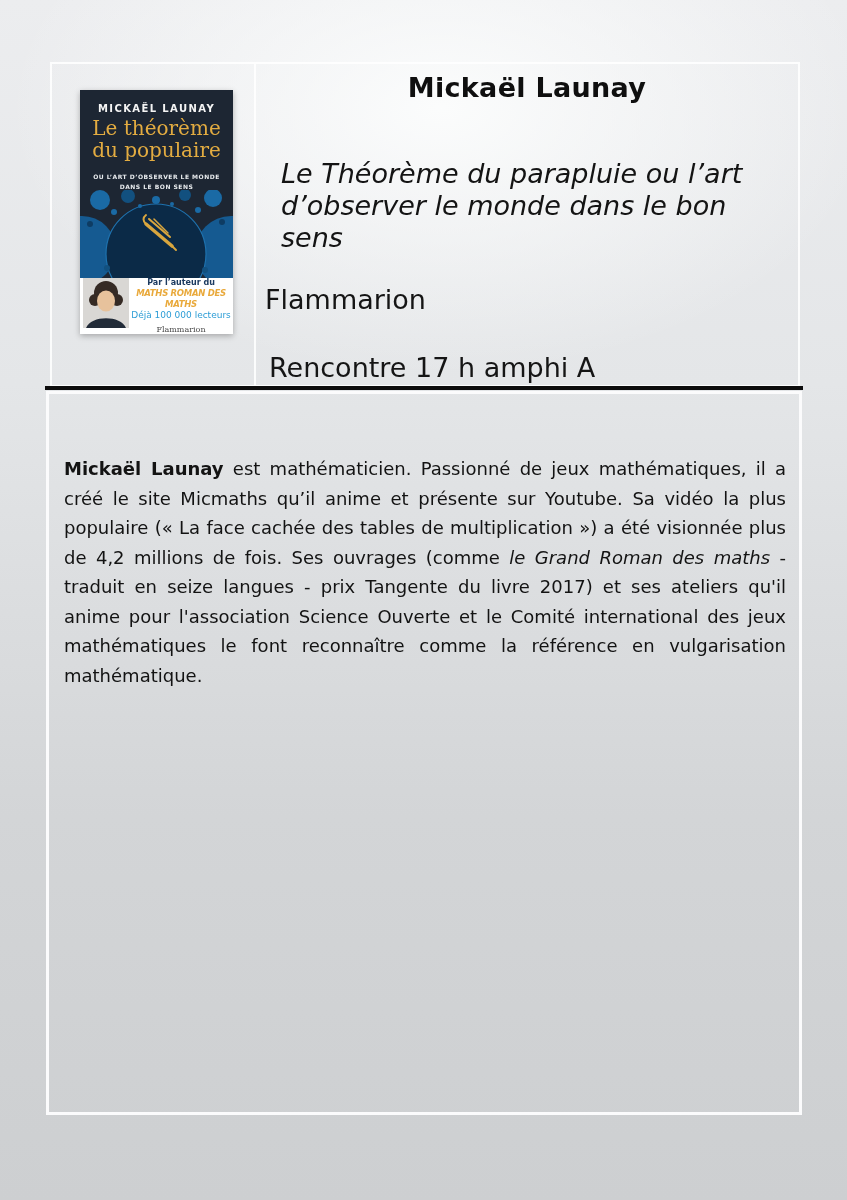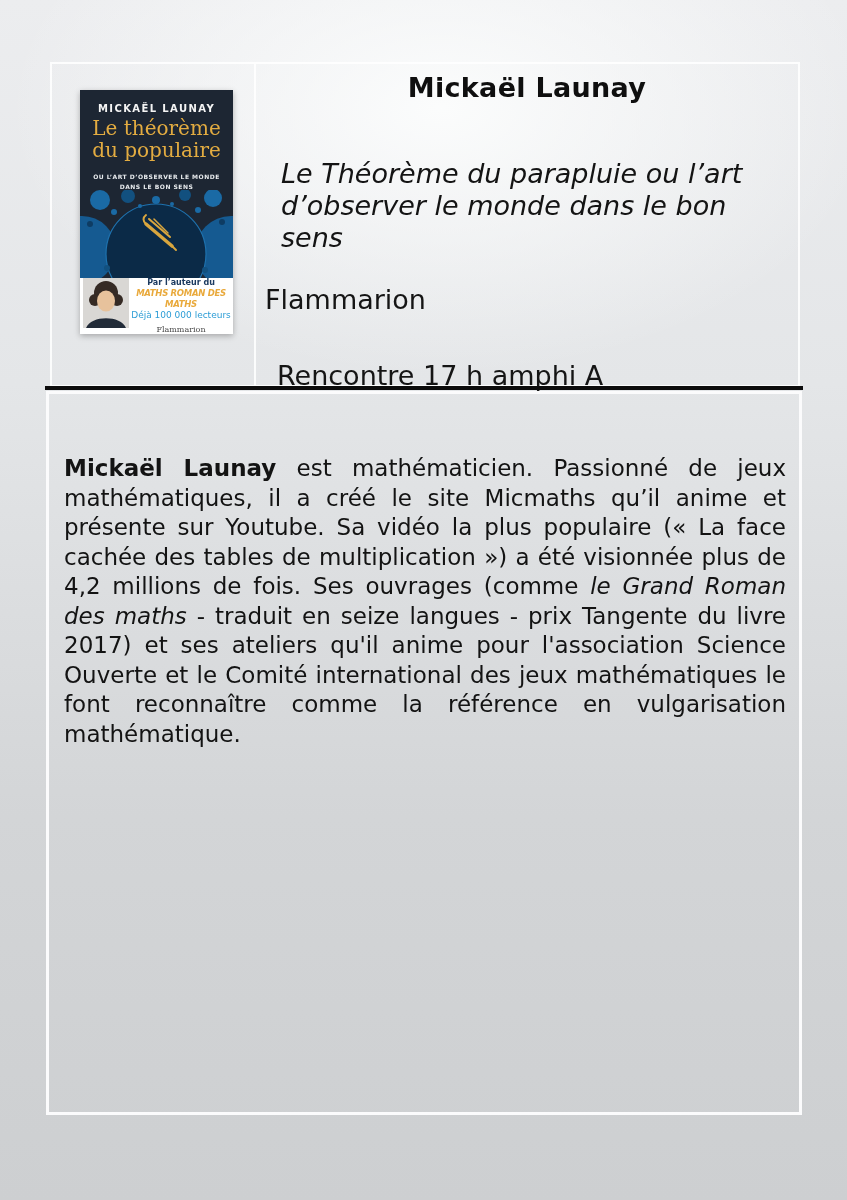--- a/index.html
+++ b/index.html
@@ -62,34 +62,34 @@
   .author-heading {
     position: absolute; top: 8px; left: 0; width: 100%; margin: 0;
     text-align: center; font-size: 27px; font-weight: bold; letter-spacing: 0.3px;
     color: #0f0f0f;
   }
   .book-title {
     position: absolute; top: 78px; left: 9px; width: 505px; margin: 16px;
     font-style: italic; font-size: 27px; line-height: 32px; color: #141414;
   }
   .publisher { position: absolute; top: 220px; left: 9px; margin: 0; font-size: 27px; }
-  .event     { position: absolute; top: 284px; left: 9px; margin: 12px; font-size: 27px; }
+  .event     { position: absolute; top: 284px; left: 9px; margin: 4px; font-size: 27px; }
 
   
   .black-rule {
     position: absolute; left: 45px; top: 386px; width: 758px; height: 4px;
     background: #0c0c0c;
   }
   .bio-box {
     position: absolute; left: 46px; top: 391px; width: 756px; height: 724px;
     border: 3px solid #fbfbfc; box-sizing: border-box;
   }
   .bio-text {
     margin: 60px 13px 0 15px;
-    font-size: 23px; line-height: 29.5px; text-align: justify; color: #131313;
+    font-size: 18px; line-height: 29.5px; text-align: justify; color: #131313;
   }
   .bio-text strong { font-weight: bold; }
   .bio-text em { font-style: italic; }
 </style>
 </head>
 <body>
 
 <div class="page">
 
   <div class="header-table">

